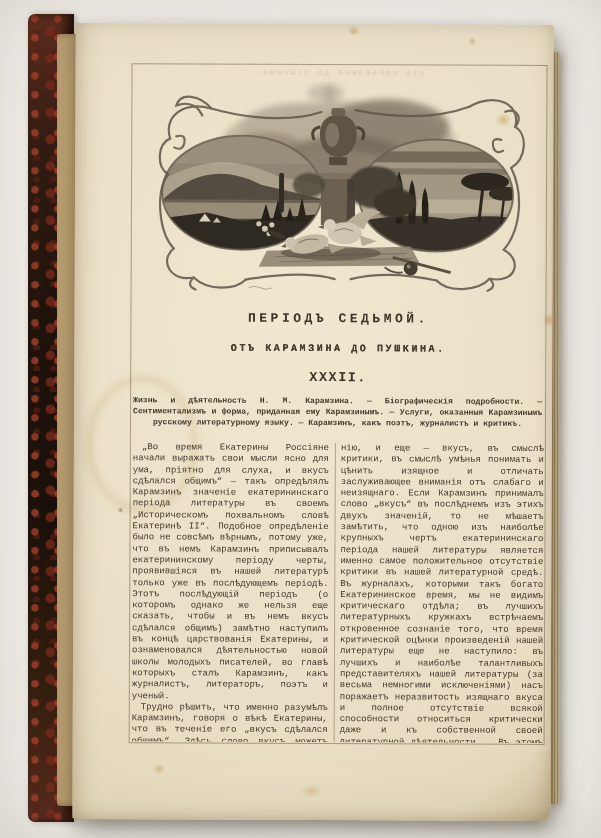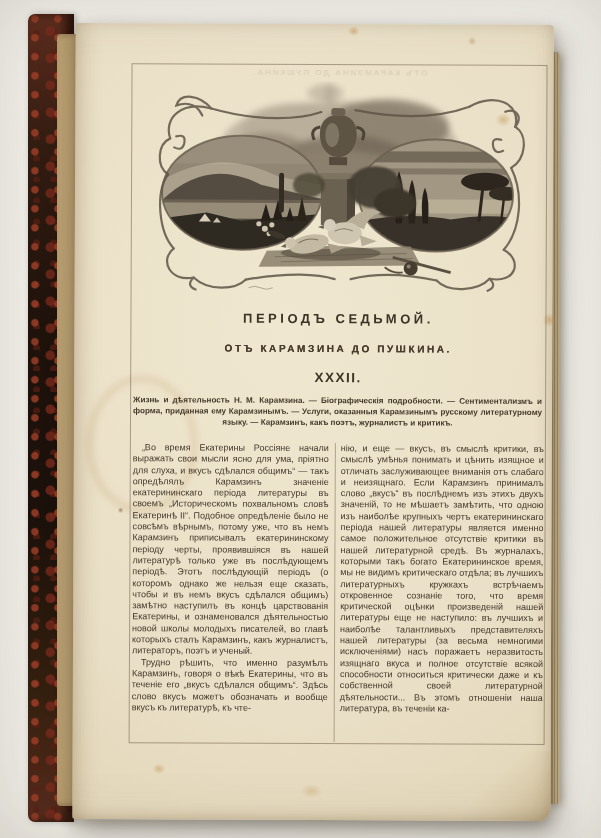--- a/index.html
+++ b/index.html
@@ -1,20 +1,20 @@
 <!DOCTYPE html>
 <html><head>
 <meta charset="utf-8">
 <style>
   html,body{margin:0;padding:0;background:#e9e7e1;}
   .photo{
     position:relative;width:601px;height:838px;margin:0 auto;overflow:hidden;
     background:
       radial-gradient(120% 100% at 55% 45%, #f6f4ef 0%, #f1efe9 55%, #e4e1d8 100%);
-    font-family:Liberation Sans, sans-serif;
+    font-family:Liberation Mono, monospace;
   }
   .photo-vignette{position:absolute;inset:0;box-shadow:inset 0 0 70px rgba(70,60,45,.14);pointer-events:none;}
 
   
   .cover{
     position:absolute;left:28px;top:14px;width:46px;height:808px;border-radius:7px 0 0 7px;
     background-image:
       radial-gradient(circle at 30% 25%, rgba(158,62,40,.85) 0 3px, transparent 4.5px),
       radial-gradient(circle at 72% 64%, rgba(120,42,28,.8) 0 4px, transparent 5.5px),
       radial-gradient(circle at 50% 90%, rgba(90,30,20,.7) 0 3px, transparent 4px),

